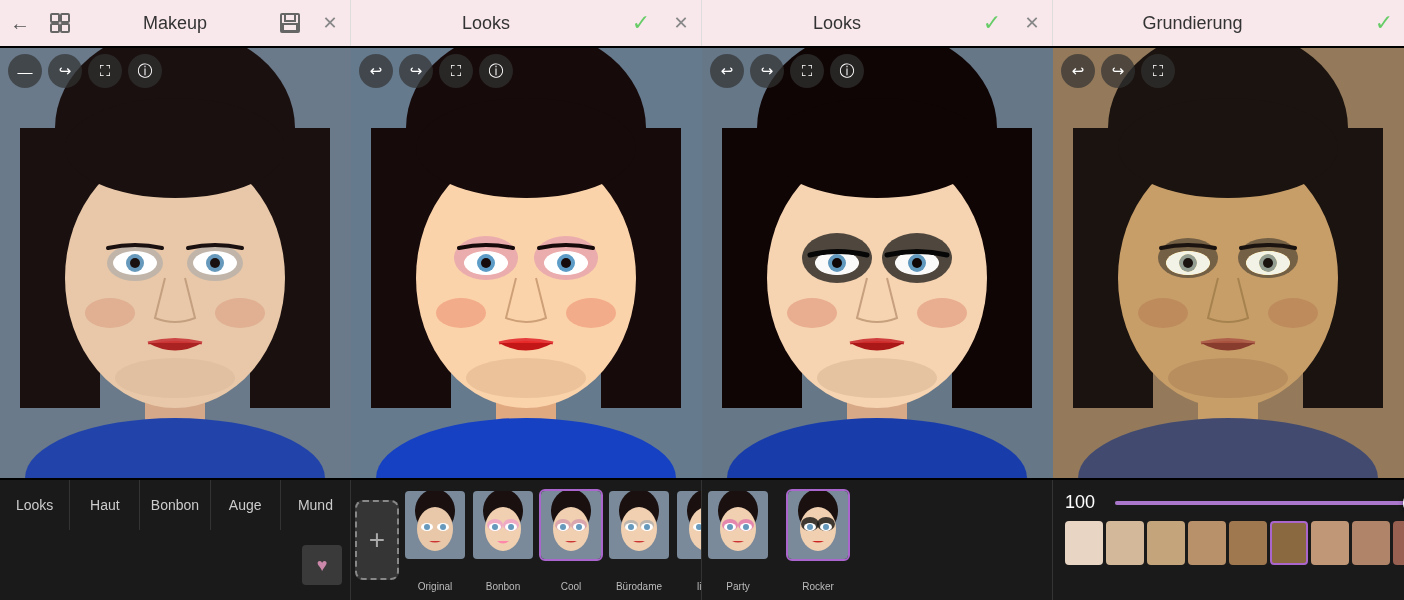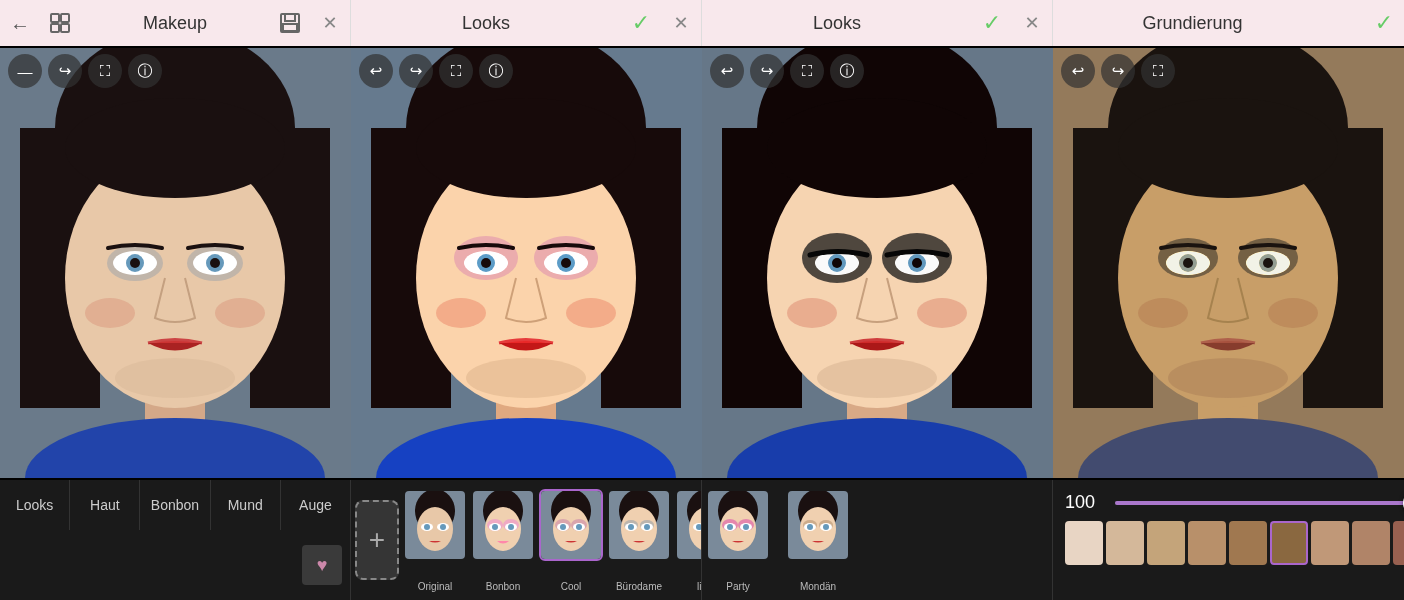--- a/index.html
+++ b/index.html
@@ -503,22 +503,22 @@
 
 </div>
 
 <div class="bottom-bar">
 
   <div class="bottom-panel-1">
     <div class="looks-tabs">
       <div class="looks-tab">Looks</div>
       <div class="looks-tab">Haut</div>
       <div class="looks-tab">Bonbon</div>
+      <div class="looks-tab">Auge</div>
       <div class="looks-tab">Mund</div>
-      <div class="looks-tab">Auge</div>
     </div>
     <div class="bottom-panel-1-middle">
       <div class="heart-btn">♥</div>
     </div>
   </div>
 
   <div class="bottom-panel-2">
     <div class="add-look-btn">+</div>
 
     <div class="look-thumb">
@@ -622,38 +622,38 @@
             <ellipse cx="22" cy="36" rx="6" ry="4" fill="white"></ellipse>
             <circle cx="22" cy="36" r="3" fill="#6699bb"></circle>
             <ellipse cx="38" cy="36" rx="6" ry="4" fill="white"></ellipse>
             <circle cx="38" cy="36" r="3" fill="#6699bb"></circle>
             <path d="M24 50 Q30 53 36 50" fill="#cc3333"></path>
           </svg>
       </div>
       <div class="look-thumb-label">Party</div>
     </div>
 
-
     <div class="look-thumb">
-      <div class="look-thumb-img">
+      <div class="look-thumb-img selected">
         <svg width="60" height="68" viewBox="0 0 60 68">
             <rect width="60" height="68" fill="#7a8a9a"></rect>
             <ellipse cx="30" cy="20" rx="20" ry="22" fill="#1a1010"></ellipse>
             <ellipse cx="30" cy="38" rx="18" ry="22" fill="#f0d0b0"></ellipse>
-            <ellipse cx="22" cy="34" rx="7" ry="5" fill="#aa8866" opacity="0.5"></ellipse>
-            <ellipse cx="38" cy="34" rx="7" ry="5" fill="#aa8866" opacity="0.5"></ellipse>
+            <ellipse cx="22" cy="33" rx="9" ry="7" fill="#111" opacity="0.8"></ellipse>
+            <ellipse cx="38" cy="33" rx="9" ry="7" fill="#111" opacity="0.8"></ellipse>
             <ellipse cx="22" cy="36" rx="6" ry="4" fill="white"></ellipse>
             <circle cx="22" cy="36" r="3" fill="#6699bb"></circle>
             <ellipse cx="38" cy="36" rx="6" ry="4" fill="white"></ellipse>
             <circle cx="38" cy="36" r="3" fill="#6699bb"></circle>
-            <path d="M24 50 Q30 53 36 50" fill="#cc3333"></path>
+            <path d="M24 50 Q30 53 36 50" fill="#cc2222"></path>
           </svg>
       </div>
-      <div class="look-thumb-label">Mondän</div>
-    </div>
+      <div class="look-thumb-label">Rocker</div>
+    </div>
+
 
 
 
   </div>
 
   <div class="bottom-panel-4">
     <div class="slider-row">
       <span class="slider-label">100</span>
       <div class="slider-track">
         <div class="slider-fill" style="width: 95%;"></div>

